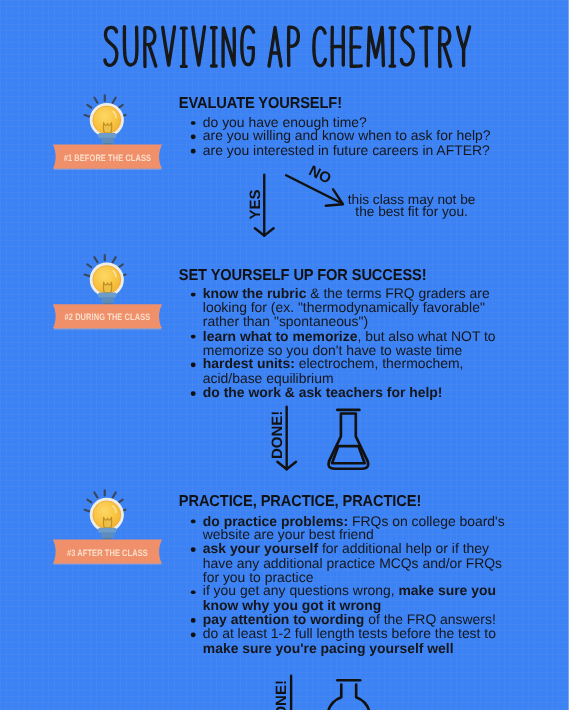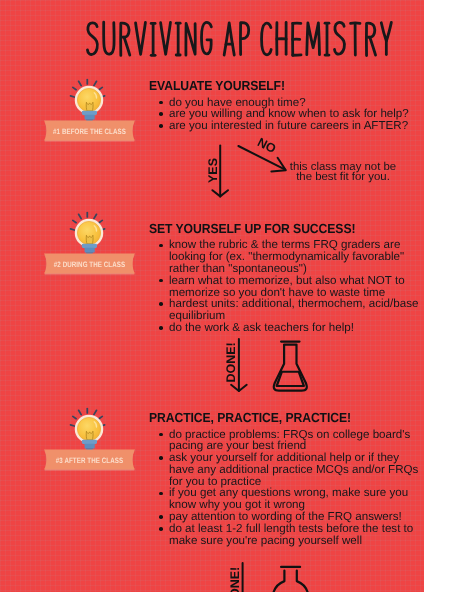--- a/index.html
+++ b/index.html
@@ -1,35 +1,35 @@
 <!DOCTYPE html>
 <html><head>
 <meta charset="utf-8">
 <title>Surviving AP Chemistry</title>
 <style>
   html,body{margin:0;padding:0;}
   body{width:474px;height:592px;overflow:hidden;background:#fff;
        font-family:"Liberation Sans",sans-serif;
        -webkit-font-smoothing:antialiased;text-rendering:geometricPrecision;}
-  #page{position:relative;width:424px;height:592px;overflow:hidden;background:#ef4444;}
+  #page{position:relative;width:474px;height:592px;overflow:hidden;background:#3b82f6;}
   #grid{position:absolute;left:0;top:0;width:474px;height:592px;
     background-image:
       repeating-linear-gradient(to right, rgba(158,166,178,0.09) 0 1px, rgba(0,0,0,0) 1px 5px),
       repeating-linear-gradient(to bottom, rgba(158,166,178,0.09) 0 1px, rgba(0,0,0,0) 1px 5px);
   }
   .title-wrap{position:absolute;left:85px;top:20px;width:314px;height:38.5px;}
   .title-wrap svg{display:block;width:314px;height:38.5px;}
   .sr{position:absolute;width:1px;height:1px;overflow:hidden;clip:rect(0 0 0 0);}
 
   .sect{position:absolute;left:149px;width:281px;transform:translateZ(0);}
   .sect .hd{font-size:13.2px;font-weight:700;color:#101114;line-height:13.4px;letter-spacing:-0.1px;transform:scaleX(0.925);transform-origin:0 0;width:108%;}
   .bl{margin:4px;padding:0;list-style:none;}
   .bl li{position:relative;padding-left:16px;font-size:11.6px;line-height:11.8px;color:#15161a;}
   .bl li:before{content:"";position:absolute;left:6.3px;top:4.1px;width:3.6px;height:3.6px;border-radius:50%;background:#111;}
-  b{font-weight:400;}
+  b{font-weight:700;}
   .badge{position:absolute;}
   .badge svg{display:block;}
   .flow{position:absolute;pointer-events:none;transform:translateZ(0);}
   .rtext{position:absolute;font-size:11.4px;color:#15161a;line-height:10.6px;}
   .badge .banner{position:absolute;left:2px;top:51px;}
 </style>
 </head>
 <body>
 
 <div id="page">
@@ -85,28 +85,28 @@
       <li><span>do you have enough time?</span></li>
       <li><span>are you willing and know when to ask for help?</span></li>
       <li><span>are you interested in future careers in AFTER?</span></li>
       </ul>
     </div>
     <div class="sect" style="top:222px">
       <div class="hd" style="margin-bottom:3.2px">SET YOURSELF UP FOR SUCCESS!</div>
       <ul class="bl">
       <li><b>know the rubric</b><span> &amp; the terms FRQ graders are looking for (ex. "thermodynamically favorable" rather than "spontaneous")</span></li>
       <li><b>learn what to memorize</b><span>, but also what NOT to memorize so you don't have to waste time</span></li>
-      <li><b>hardest units:</b><span> additional, thermochem, acid/base equilibrium</span></li>
+      <li><b>hardest units:</b><span> electrochem, thermochem, acid/base equilibrium</span></li>
       <li><b>do the work &amp; ask teachers for help!</b></li>
       </ul>
     </div>
     <div class="sect" style="top:411.1px">
       <div class="hd" style="margin-bottom:3.2px">PRACTICE, PRACTICE, PRACTICE!</div>
       <ul class="bl">
-      <li><b>do practice problems:</b><span> FRQs on college board's pacing are your best friend</span></li>
+      <li><b>do practice problems:</b><span> FRQs on college board's website are your best friend</span></li>
       <li><b>ask your yourself</b><span> for additional help or if they have any additional practice MCQs and/or FRQs for you to practice</span></li>
       <li><span>if you get any questions wrong, </span><b>make sure you know why you got it wrong</b></li>
       <li><b>pay attention to wording</b><span> of the FRQ answers!</span></li>
       <li><span>do at least 1-2 full length tests before the test to </span><b>make sure you're pacing yourself well</b></li>
       </ul>
     </div>
 
     <div class="badge" style="left:41.0px;top:69.0px">
       <svg class="bulb" width="98" height="63" viewBox="0 0 196 126">
         <defs>

